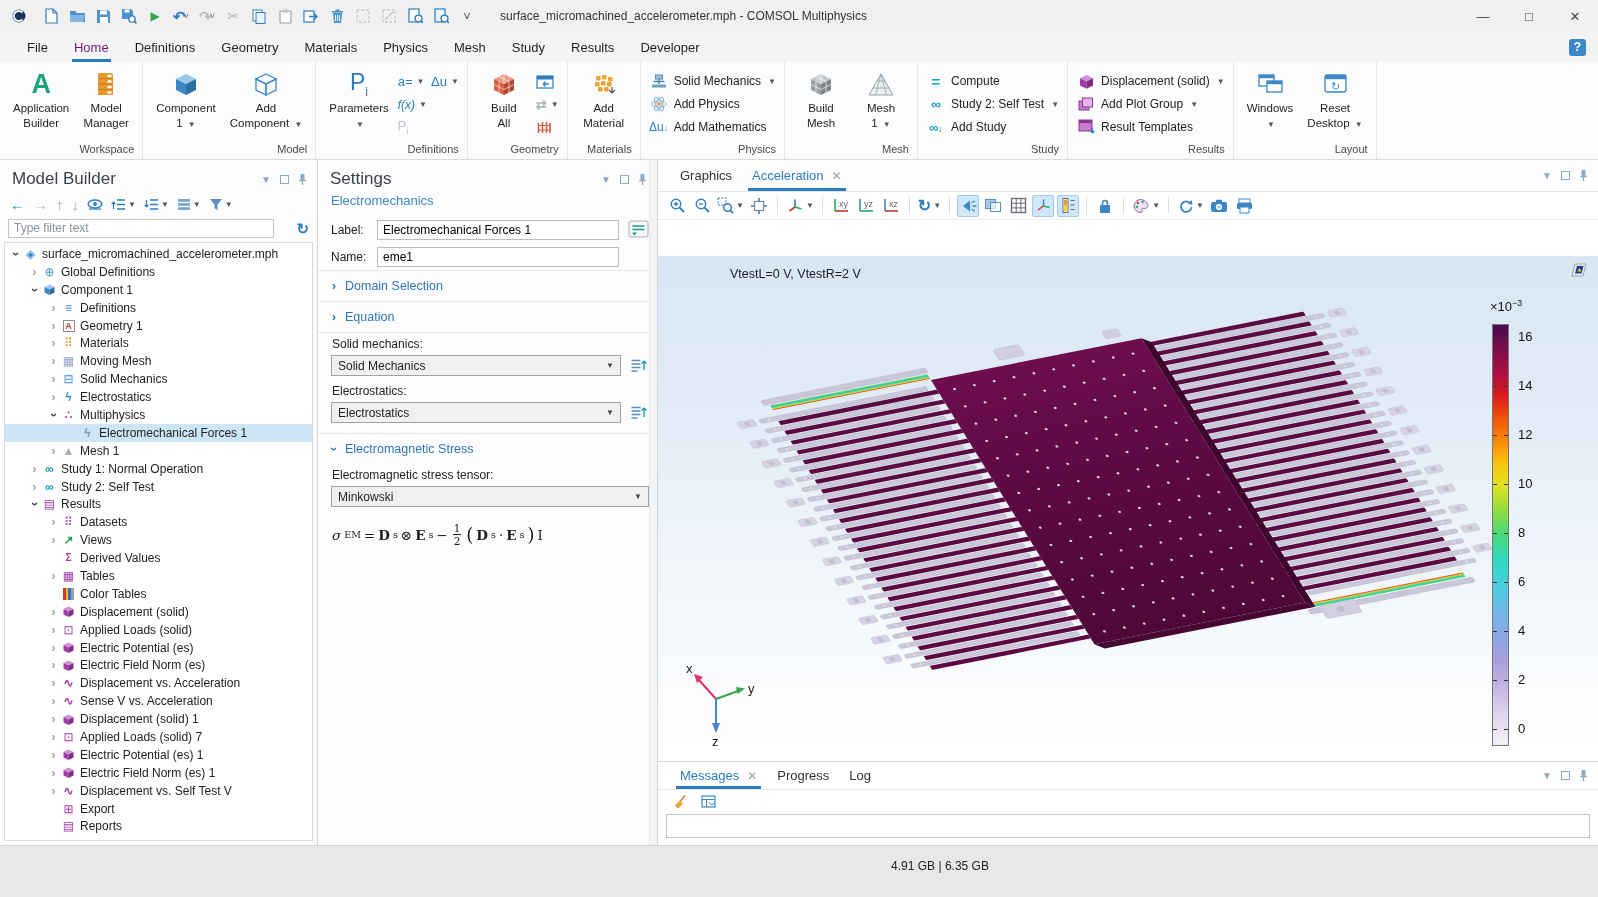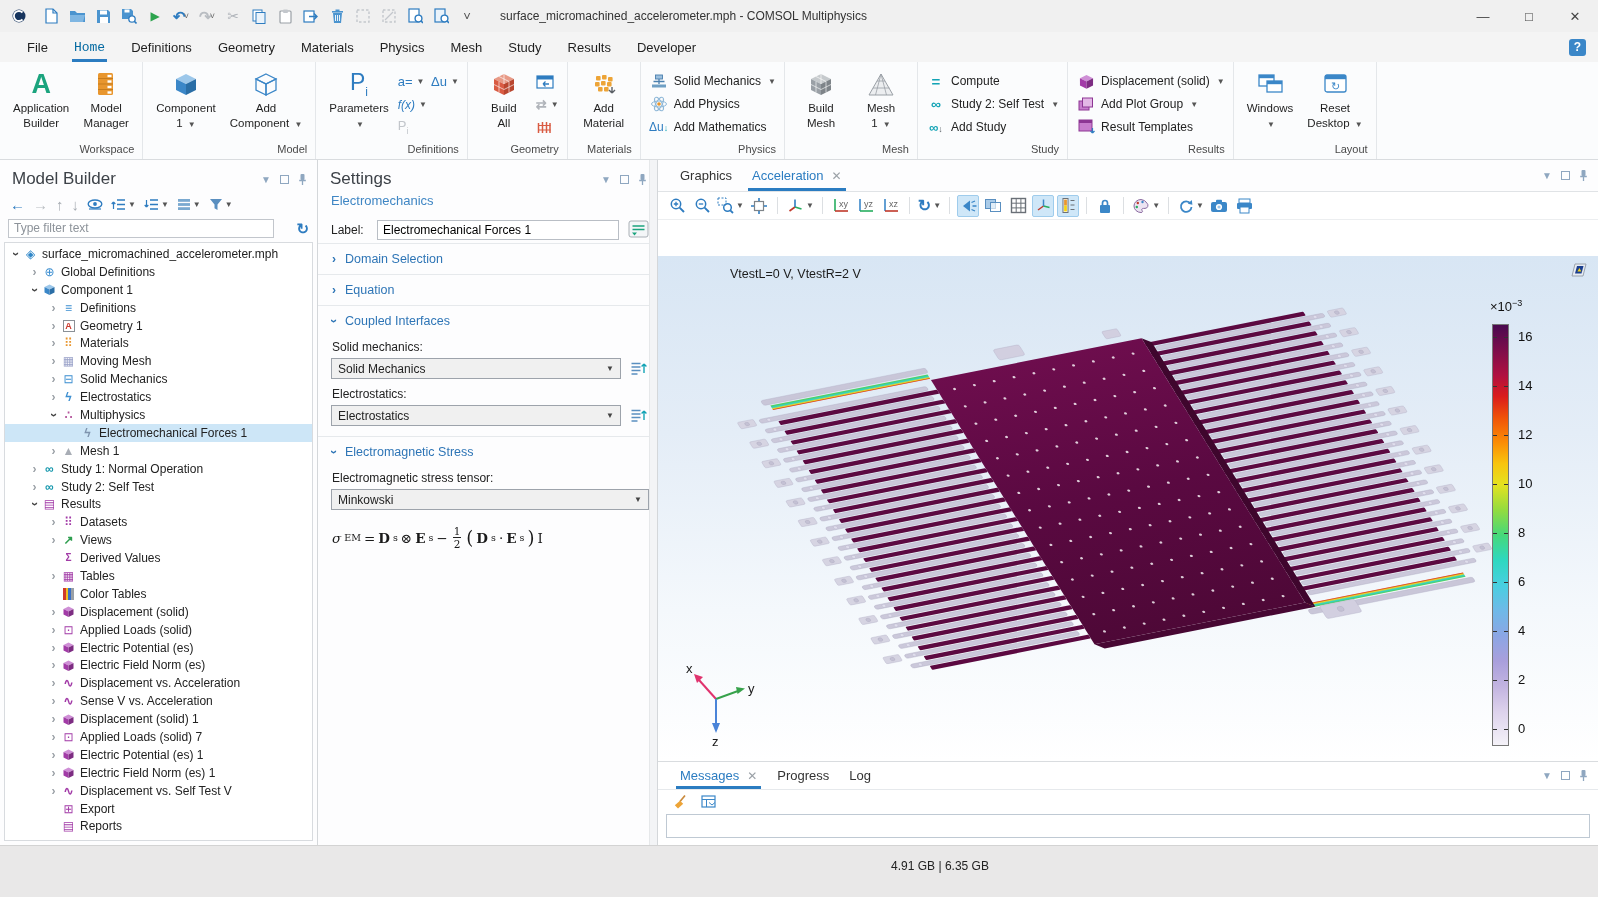--- a/index.html
+++ b/index.html
@@ -11,21 +11,21 @@
   .qat { display:flex; align-items:center; gap:4px; padding-left:8px; }
   .qbtn { min-width:22px; height:22px; display:flex; align-items:center; justify-content:center; border-radius:2px; }
   .qcaret { font-size:9px; color:#666; margin-left:-2px; }
   .window-title { font-size:12px; color:#333; margin-left:22px; white-space:nowrap; }
   .win-controls { margin-left:auto; display:flex; height:32px; }
   .win-btn { width:46px; height:32px; display:flex; align-items:center; justify-content:center; font-size:13px; color:#444; }
 
   
   .menubar { height:30px; background:#f4f4f4; display:flex; align-items:stretch; padding-left:14px; font-size:13px; }
   .menu-item { padding:0 13px; display:flex; align-items:center; color:#1f1f1f; position:relative; }
-  .menu-item.active { color:#0369a1;font-family:Liberation Mono, monospace; }
+  .menu-item.active { color:#701a75; }
   .menu-item.active::after { content:""; position:absolute; left:11px; right:11px; bottom:0; height:3px; background:#2b7cc1; }
   .menu-spacer { flex:1; }
   .menu-help { display:flex; align-items:center; padding-right:12px; }
 
   
   .ribbon { height:98px; background:#fbfcfd; border-bottom:1px solid #d9dcdf; display:flex; }
   .rgroup { display:flex; flex-direction:column; border-right:1px solid #e4e7ea; padding:3px 8px 0; }
   .rgroup-content { flex:1; display:flex; align-items:flex-start; gap:4px; }
   .rgroup-label { text-align:right; font-size:11px; color:#4a4a4a; padding:2px 0 4px; }
   .rbig { display:flex; flex-direction:column; align-items:center; min-width:56px; padding:2px 5px; }
@@ -910,38 +910,39 @@
       <span class="flabel">Label:</span>
       <input class="text-input" value="Electromechanical Forces 1" style="">
       <span class="side-btn" id="rename-btn">
           <svg width="21" height="19">
             <rect x="1" y="1" width="19" height="16" rx="2" fill="#f4f6f8" stroke="#aab0b6"></rect>
             <path d="M4.5 6 h12 M4.5 9.5 h12" stroke="#1ba47e" stroke-width="1.7"></path>
             <polygon points="4,12.5 9,12.5 6.5,15.5" fill="#1ba47e"></polygon>
           </svg>
         </span>
     </div>
+    <div class="form-row">
+      <span class="flabel">Name:</span>
+      <input class="text-input" value="eme1" style="">
+      <span class="side-btn"></span>
+    </div>
 
     <div class="sec">
       <div class="sec-header">
           <span class="sec-chev">›</span>
         <span>Domain Selection</span>
         </div>
     </div>
     <div class="sec">
       <div class="sec-header">
           <span class="sec-chev">›</span>
         <span>Equation</span>
         </div>
     </div>
     <div class="sec">
-      <div class="sec-header">
-          <span class="sec-chev open">›</span>
-        <span>Coupled Interfaces</span>
-        </div>
       <div class="field-label">Solid mechanics:</div>
       <div class="dd-row">
         <div class="dropdown">
           <span>Solid Mechanics</span>
           <span class="dd-caret">▼</span>
         </div>
         <span class="side-btn list-attach">
             <svg width="19" height="17">
               <path d="M2.5 3.5 h9 M2.5 7 h9 M2.5 10.5 h9 M2.5 14 h6" stroke="#5a8fc0" stroke-width="1.5"></path>
               <path d="M15 13 V4 M15 4 l-2.4 2.4 M15 4 l2.4 2.4" stroke="#13a3b5" stroke-width="1.4" fill="none"></path>

